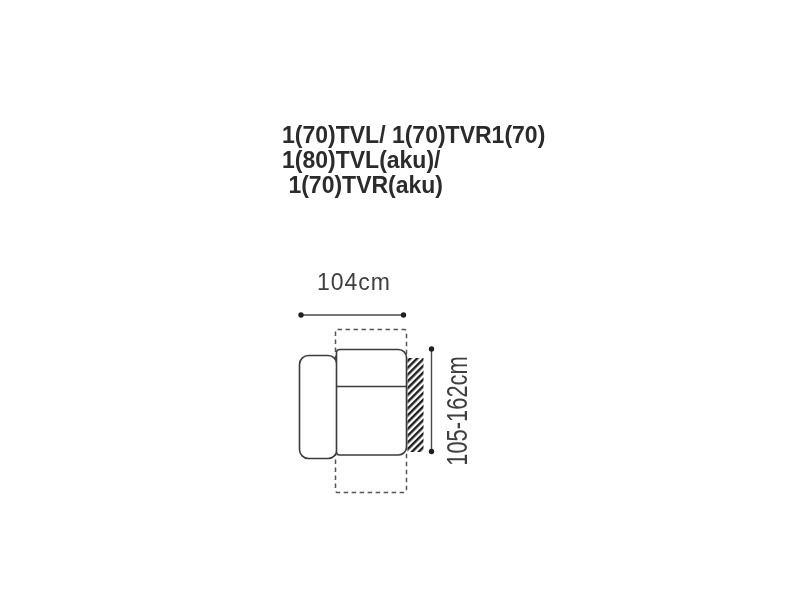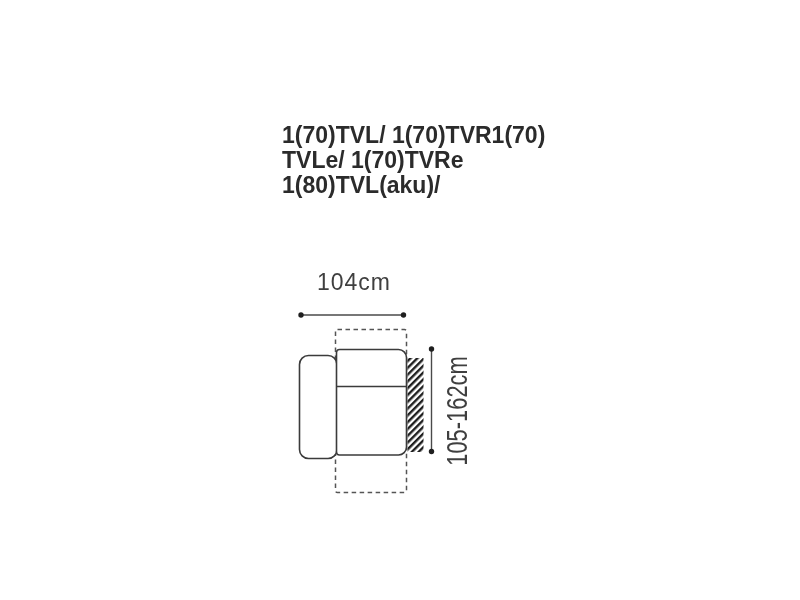--- a/index.html
+++ b/index.html
@@ -62,22 +62,22 @@
     stroke-width: 1.6;
   }
 </style>
 </head>
 <body>
 
 <div class="page">
 
   <div class="title">
     <div class="title-line">1(70)TVL/ 1(70)TVR1(70)</div>
-    <div class="title-line">TVLe/ 1(70)TVRe</div>
     <div class="title-line">1(80)TVL(aku)/</div>
+    <div class="title-line"> 1(70)TVR(aku)</div>
   </div>
 
   <svg class="diagram" viewBox="0 0 800 600">
     <defs>
       <pattern id="hatch" patternUnits="userSpaceOnUse" width="4.8" height="4.8" patternTransform="rotate(45)">
         <rect x="0" y="0" width="2.4" height="4.8" fill="#1e1e1e"></rect>
       </pattern>
     </defs>
 
     <text class="dim-label" x="354" y="290" text-anchor="middle">104cm</text>

